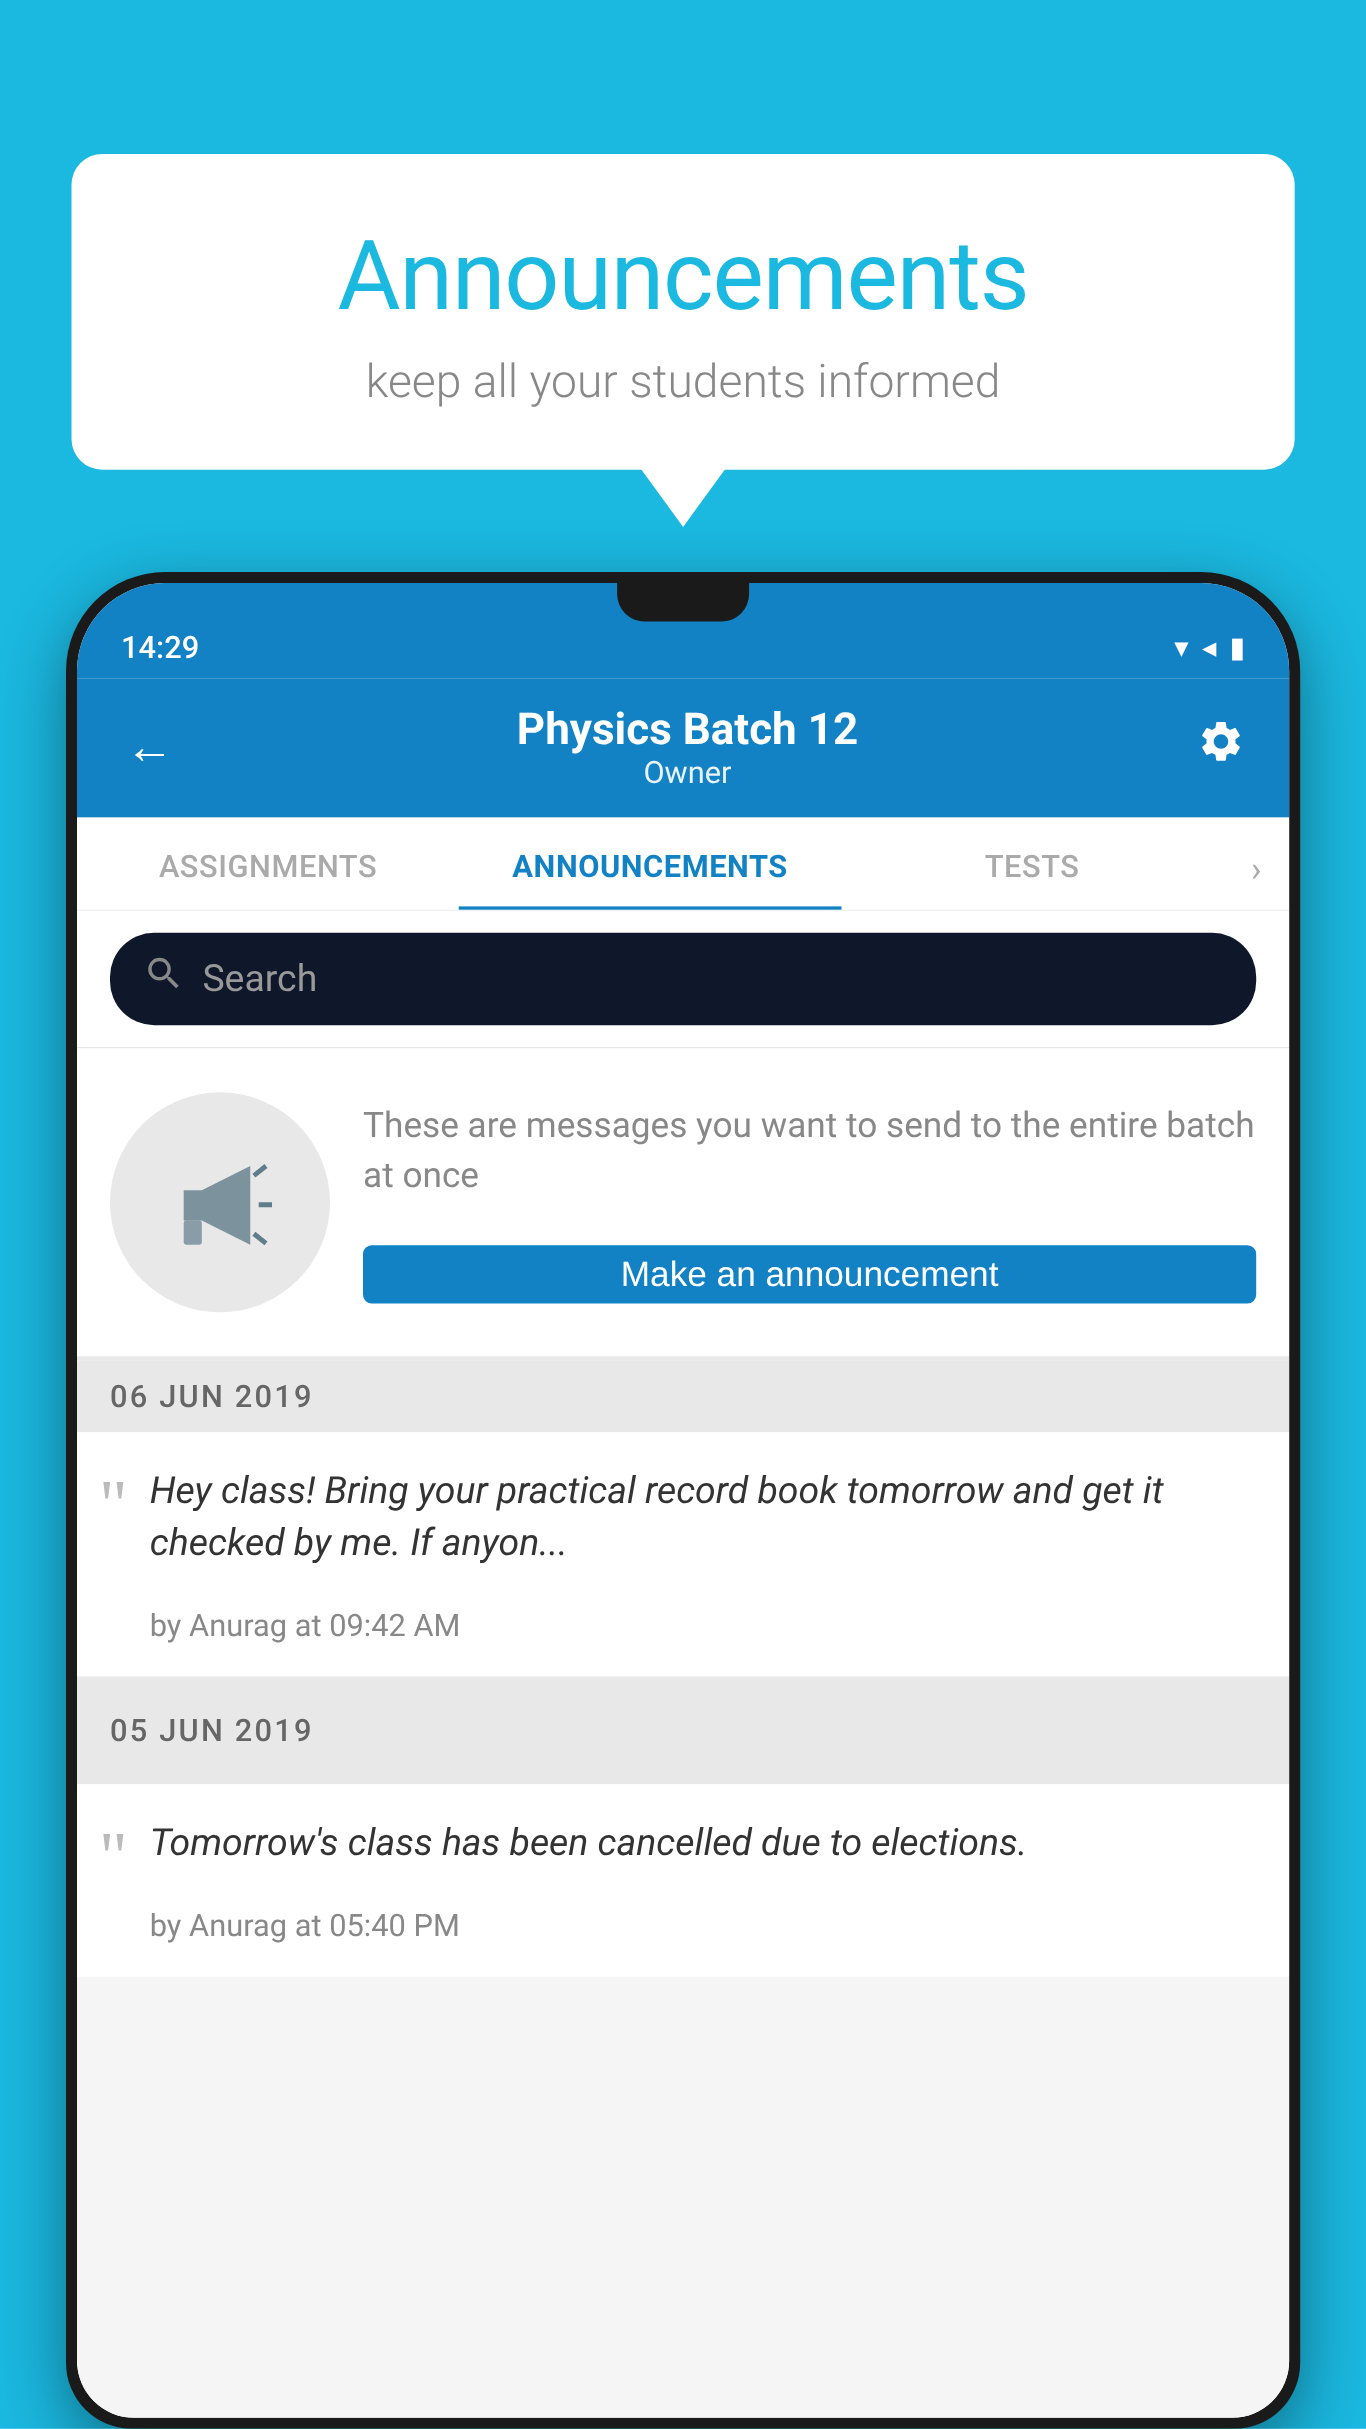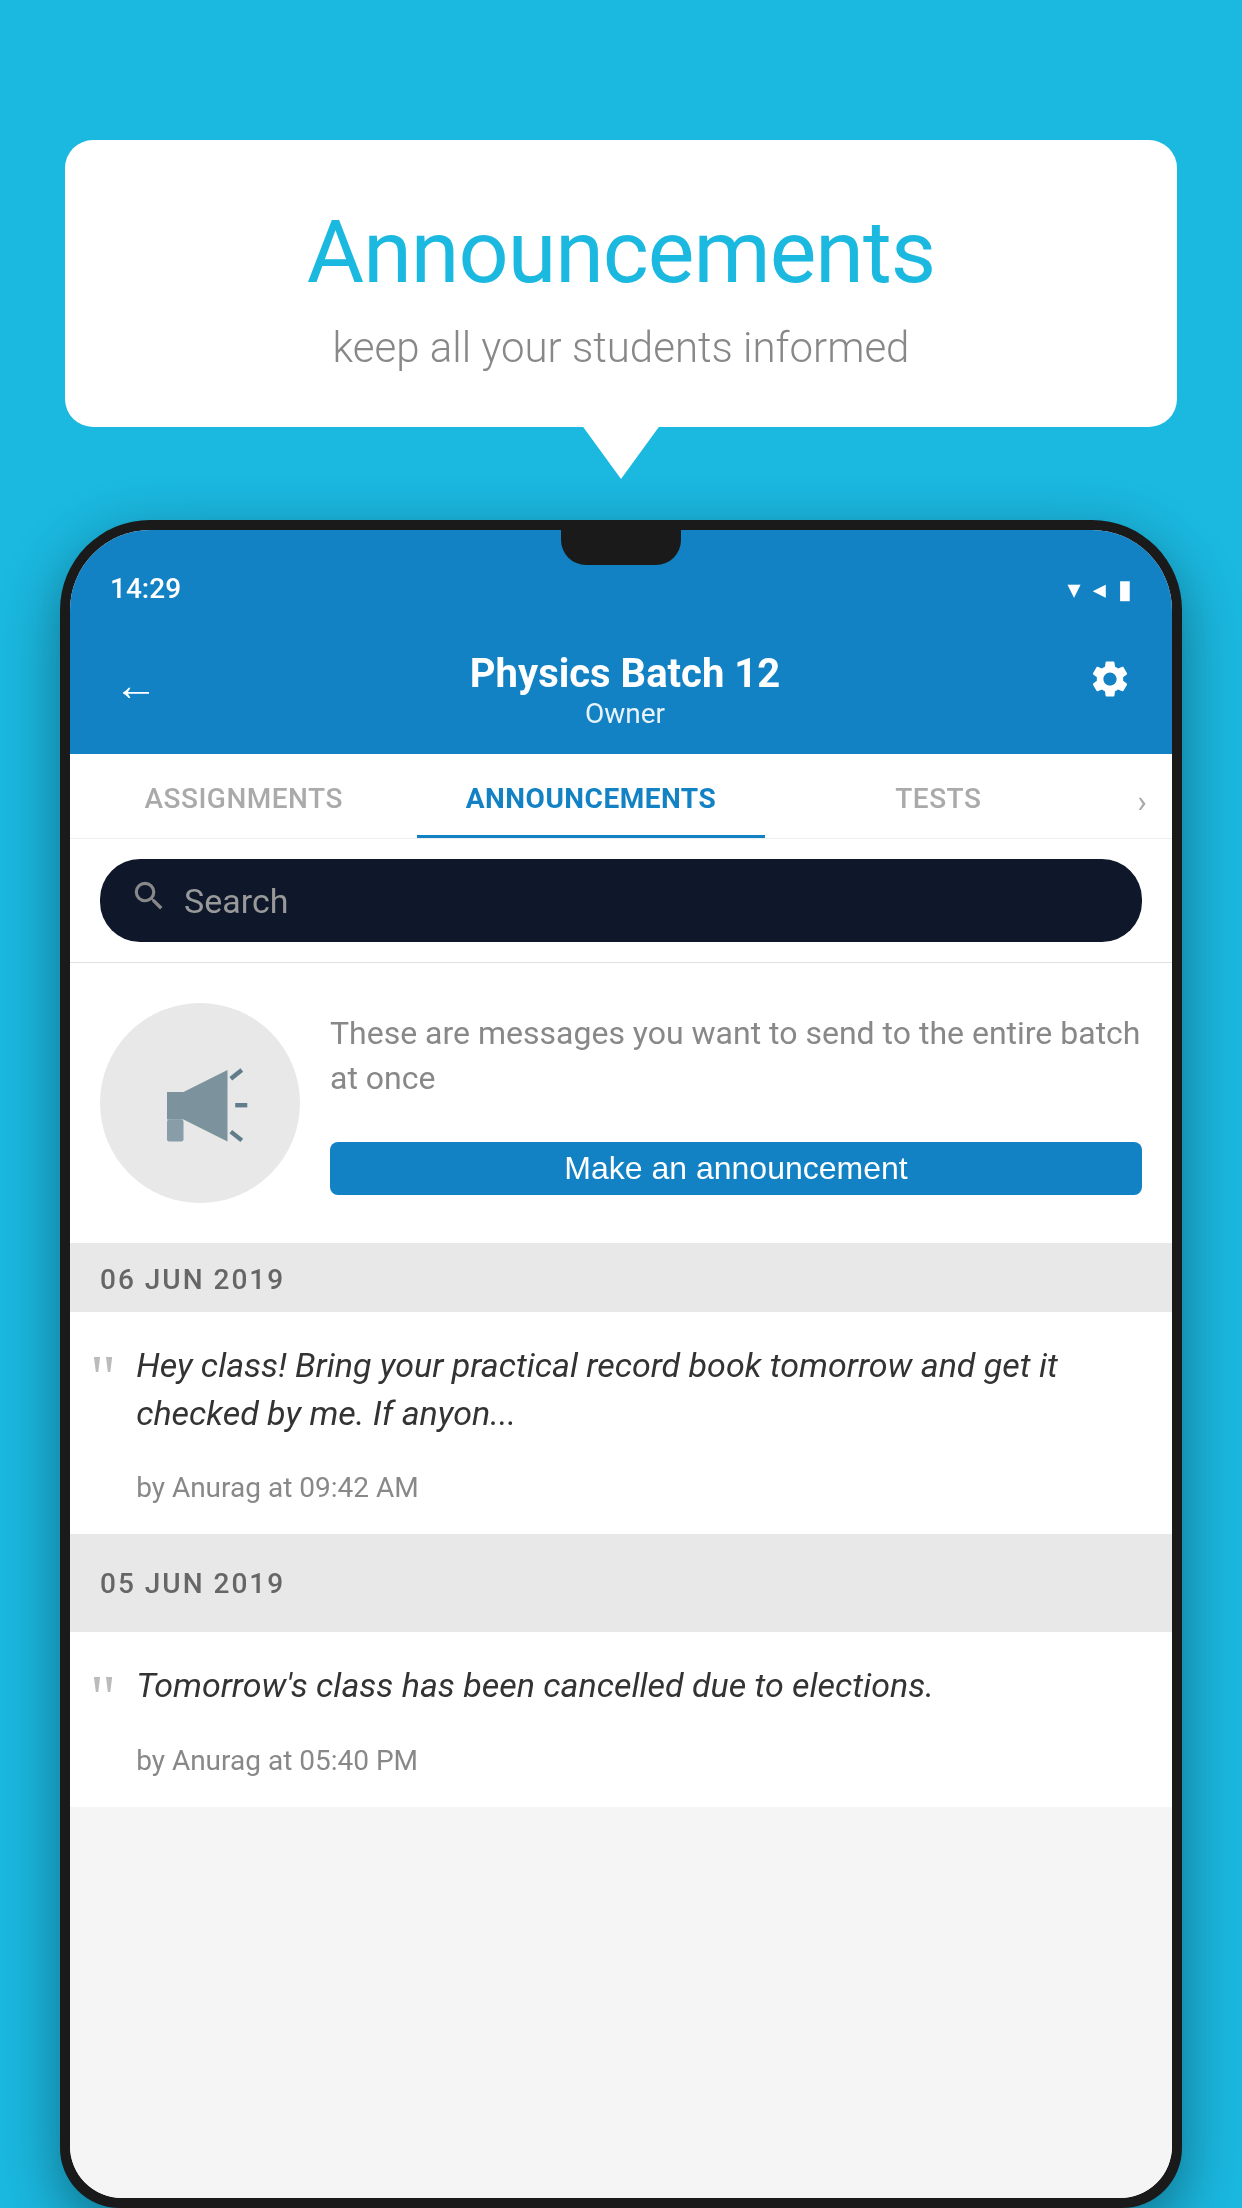--- a/index.html
+++ b/index.html
@@ -116,21 +116,20 @@
     }
     .back-btn {
       color: white;
       font-size: 44px;
       cursor: pointer;
       padding: 4px;
     }
     .app-bar-center {
       text-align: center;
       color: white;
-      margin-top: 11px;
     }
     .app-bar-title {
       font-size: 40px;
       font-weight: 700;
     }
     .app-bar-subtitle {
       font-size: 28px;
       font-weight: 400;
       opacity: 0.9;
     }

